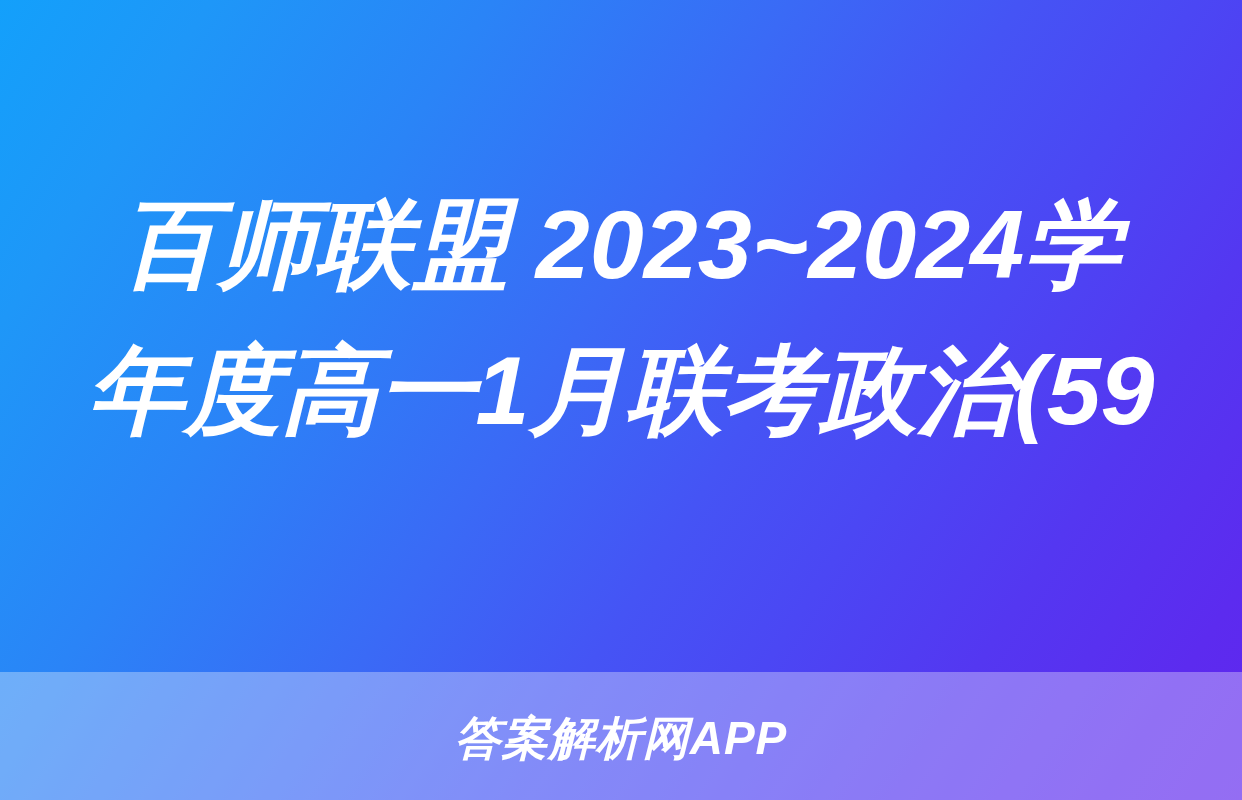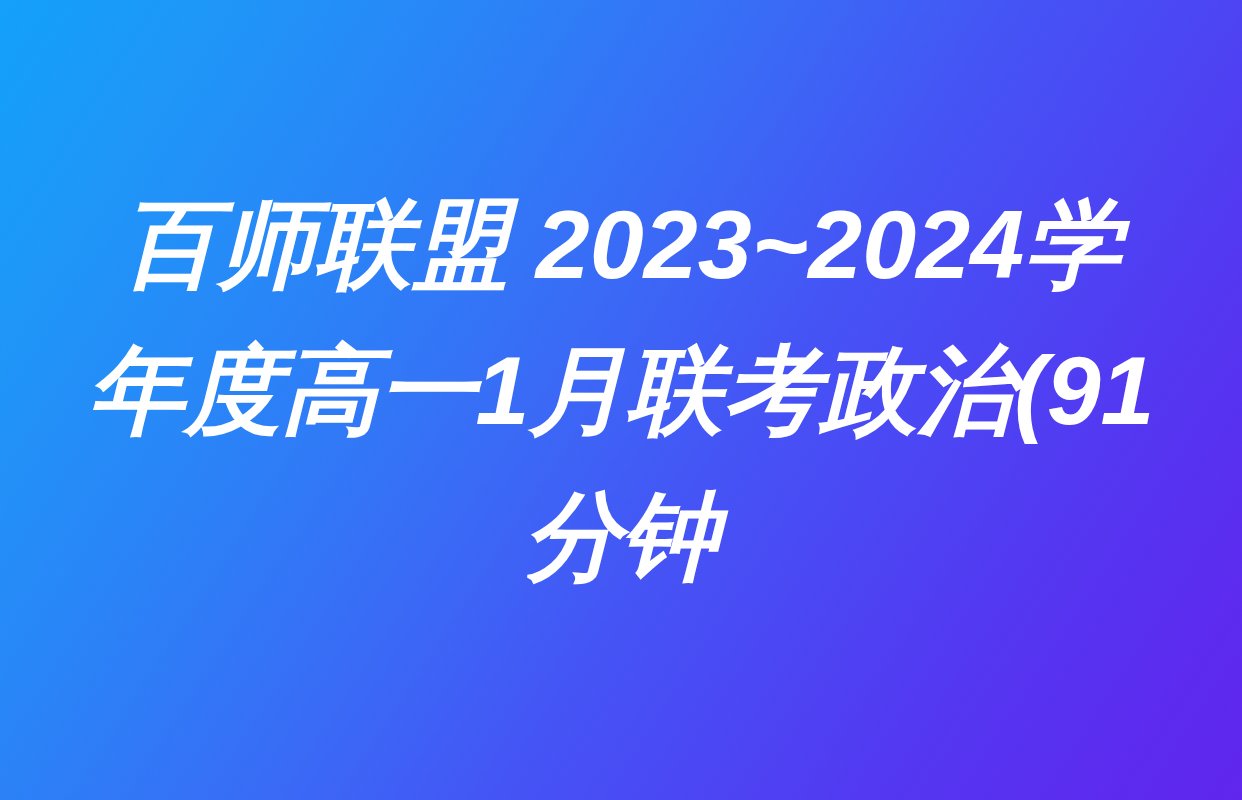--- a/index.html
+++ b/index.html
@@ -78,18 +78,20 @@
     transform: translateY(2px);
   }
 </style>
 </head>
 <body>
 
 <div id="card">
 
   <div id="title-block">
     <span class="title-line">百师联盟 2023~2024学</span>
-    <span class="title-line">年度高一1月联考政治(91</span>
-    <span class="title-line">分钟</span>
+    <span class="title-line">年度高一1月联考政治(59</span>
   </div>
 
+  <div id="watermark-band">
+    <span id="watermark-text">答案解析网APP</span>
+  </div>
 
 </div>
 
 </body></html>

